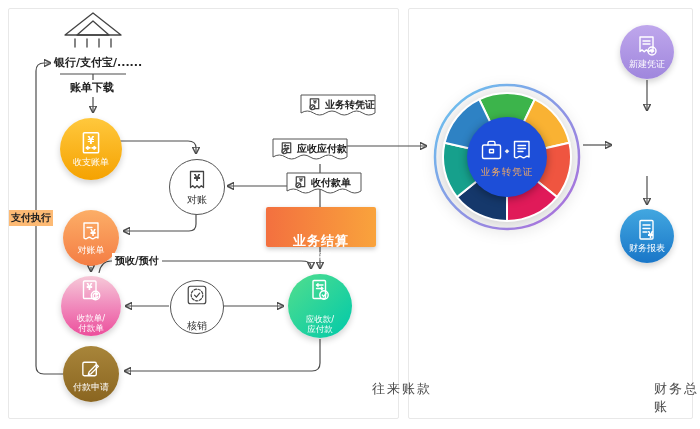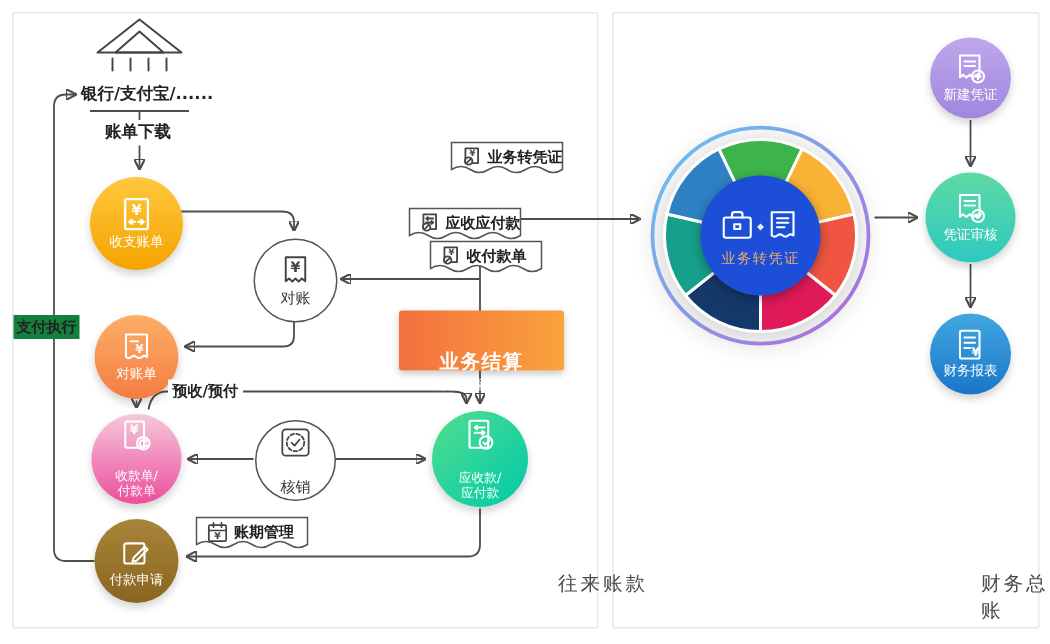--- a/index.html
+++ b/index.html
@@ -25,21 +25,21 @@
   .grad-purple{background:linear-gradient(180deg,#bfa7ec,#9f86dd);}
   .grad-teal{background:linear-gradient(180deg,#5fd9a4,#2ec9c0);}
   .grad-blue{background:linear-gradient(180deg,#42a7e0,#1976c8);}
   .ic{fill:none;stroke:#fff;stroke-width:1.4;stroke-linecap:round;stroke-linejoin:round;}
   .ic-t{fill:#fff;stroke:none;font-weight:bold;text-anchor:middle;font-family:inherit;}
   .ic-dark{fill:none;stroke:#444;stroke-width:1.3;stroke-linecap:round;stroke-linejoin:round;}
   .ic-dark-t{fill:#444;stroke:none;font-weight:bold;text-anchor:middle;font-family:inherit;}
   .txt{position:absolute;color:#222;z-index:3;white-space:nowrap;}
   .bank-label{left:54px;top:55px;font-size:11px;font-weight:bold;}
   .download-label{left:70px;top:80px;font-size:11px;font-weight:bold;}
-  .pay-exec{left:9px;top:210px;font-size:10px;font-weight:bold;background:#15803d;padding:1px 2px;}
+  .pay-exec{left:9px;top:210px;font-size:10px;font-weight:bold;background:#fdba74;padding:1px 2px;}
   .advance{left:112px;top:253px;font-size:10px;font-weight:bold;background:#fff;padding:1px 3px;}
   .panel-label{position:absolute;z-index:3;font-size:13px;color:#4a4a4a;letter-spacing:2px;margin-left:48px;}
   .banner{position:absolute;left:266px;top:207px;width:110px;height:40px;z-index:3;border-radius:2px;
           background:linear-gradient(90deg,#f3703f,#f9a33c);color:#fff;display:flex;
           flex-direction:column;align-items:center;justify-content:center;
           box-shadow:0 2px 5px rgba(0,0,0,.22);}
   .banner .b-title{font-size:13px;font-weight:bold;letter-spacing:1px;margin-top:40px;}
   .banner .b-sub{font-size:8.5px;margin-top:1px;letter-spacing:.5px;}
   .note{position:absolute;width:76px;height:26px;}
   .note svg.bg{position:absolute;left:0;top:0;}
@@ -169,21 +169,21 @@
     <span class="note-content">
       <svg width="15" height="15" viewBox="0 0 16 16" class="ic-dark" stroke-width="1.1">
         <rect x="3.5" y="2" width="9" height="10.5"></rect>
         <text x="8.5" y="7.5" class="ic-dark-t" font-size="6">¥</text>
         <circle cx="5.8" cy="11" r="2.6" fill="#fff"></circle>
         <path d="M4.6,12.2 L7,9.8"></path>
       </svg>
       <span class="note-label">业务转凭证</span>
     </span>
   </div>
-  <div class="note" style="left:286px;top:116px;z-index:4;margin-top:44px;">
+  <div class="note" style="left:286px;top:128px;z-index:4;margin-top:44px;">
     <svg class="bg" width="76" height="26" viewBox="0 0 76 26">
       <path d="M1,1 H75 V19 q-6.2,4 -12.3,0 t-12.3,0 t-12.3,0 t-12.3,0 t-12.3,0 t-12.5,0 Z" fill="#fff" stroke="#555" stroke-width="1"></path>
     </svg>
     <span class="note-content">
       <svg width="15" height="15" viewBox="0 0 16 16" class="ic-dark" stroke-width="1.1">
         <rect x="3.5" y="2" width="9" height="10.5"></rect>
         <text x="8.5" y="7.5" class="ic-dark-t" font-size="6">¥</text>
         <circle cx="5.8" cy="11" r="2.6" fill="#fff"></circle>
         <path d="M4.6,12.2 L7,9.8"></path>
       </svg>
@@ -198,33 +198,20 @@
       <svg width="15" height="15" viewBox="0 0 16 16" class="ic-dark" stroke-width="1.1">
         <rect x="3.5" y="2" width="9" height="10.5"></rect>
         <path d="M5.5,5 H10.5 M5.5,5 l1.2,-1 M5.5,5 l1.2,1 M10.5,7.8 H5.5 M10.5,7.8 l-1.2,-1 M10.5,7.8 l-1.2,1"></path>
         <circle cx="5.8" cy="11" r="2.6" fill="#fff"></circle>
         <path d="M4.6,12.2 L7,9.8"></path>
       </svg>
       <span class="note-label">应收应付款</span>
     </span>
   </div>
 
-  <div class="note" style="left:130px;top:344px;z-index:3;">
-    <svg class="bg" width="76" height="26" viewBox="0 0 76 26">
-      <path d="M1,1 H75 V19 q-6.2,4 -12.3,0 t-12.3,0 t-12.3,0 t-12.3,0 t-12.3,0 t-12.5,0 Z" fill="#fff" stroke="#555" stroke-width="1"></path>
-    </svg>
-    <span class="note-content">
-      <svg width="16" height="16" viewBox="0 0 18 18" class="ic-dark" stroke-width="1.2">
-        <rect x="2.5" y="3.5" width="13" height="12" rx="1"></rect>
-        <path d="M2.5,7.5 H15.5 M6,1.8 V5 M12,1.8 V5"></path>
-        <text x="9" y="13.8" class="ic-dark-t" font-size="7">¥</text>
-      </svg>
-      <span class="note-label">账期管理</span>
-    </span>
-  </div>
 
   <div class="txt pay-exec">支付执行</div>
   <div class="txt advance">预收/预付</div>
 
   <div class="panel-label" style="left:324px;top:380px;">往来账款</div>
   <div class="panel-label" style="left:606px;top:380px;">财务总账</div>
 
   <svg class="wheel" width="160" height="160" viewBox="0 0 160 160">
     <defs>
       <linearGradient id="rg" x1="0" y1="0" x2="1" y2="1">
@@ -258,29 +245,20 @@
   <div class="node grad-purple" style="left:620px;top:25px;width:54px;height:54px;">
     <svg width="24" height="24" viewBox="0 0 24 24" class="ic">
       <path d="M5,3 H18 V17.5 L15.8,15.9 L13.6,17.7 L11.4,15.9 L9.2,17.7 L7,15.9 L5,17.5 Z"></path>
       <path d="M8,7 H15 M8,10 H15"></path>
       <circle cx="17" cy="17" r="4"></circle>
       <path d="M17,15.2 V18.8 M15.2,17 H18.8"></path>
     </svg>
     <span class="lbl">新建凭证</span>
   </div>
 
-  <div class="node grad-teal" style="left:617px;top:115px;width:60px;height:60px;">
-    <svg width="24" height="24" viewBox="0 0 24 24" class="ic">
-      <path d="M5,3 H18 V17.5 L15.8,15.9 L13.6,17.7 L11.4,15.9 L9.2,17.7 L7,15.9 L5,17.5 Z"></path>
-      <path d="M8,7 H15 M8,10 H15"></path>
-      <circle cx="17" cy="17" r="4"></circle>
-      <path d="M15.4,17.1 l1.2,1.2 l2.3,-2.6"></path>
-    </svg>
-    <span class="lbl">凭证审核</span>
-  </div>
 
   <div class="node grad-blue" style="left:620px;top:209px;width:54px;height:54px;">
     <svg width="24" height="24" viewBox="0 0 24 24" class="ic">
       <rect x="5" y="2.5" width="13" height="18.5" rx="1"></rect>
       <path d="M8,7 H15 M8,10.5 H15 M8,14 H12"></path>
       <text x="15.5" y="19.5" class="ic-t" font-size="8">¥</text>
     </svg>
     <span class="lbl">财务报表</span>
   </div>
 

